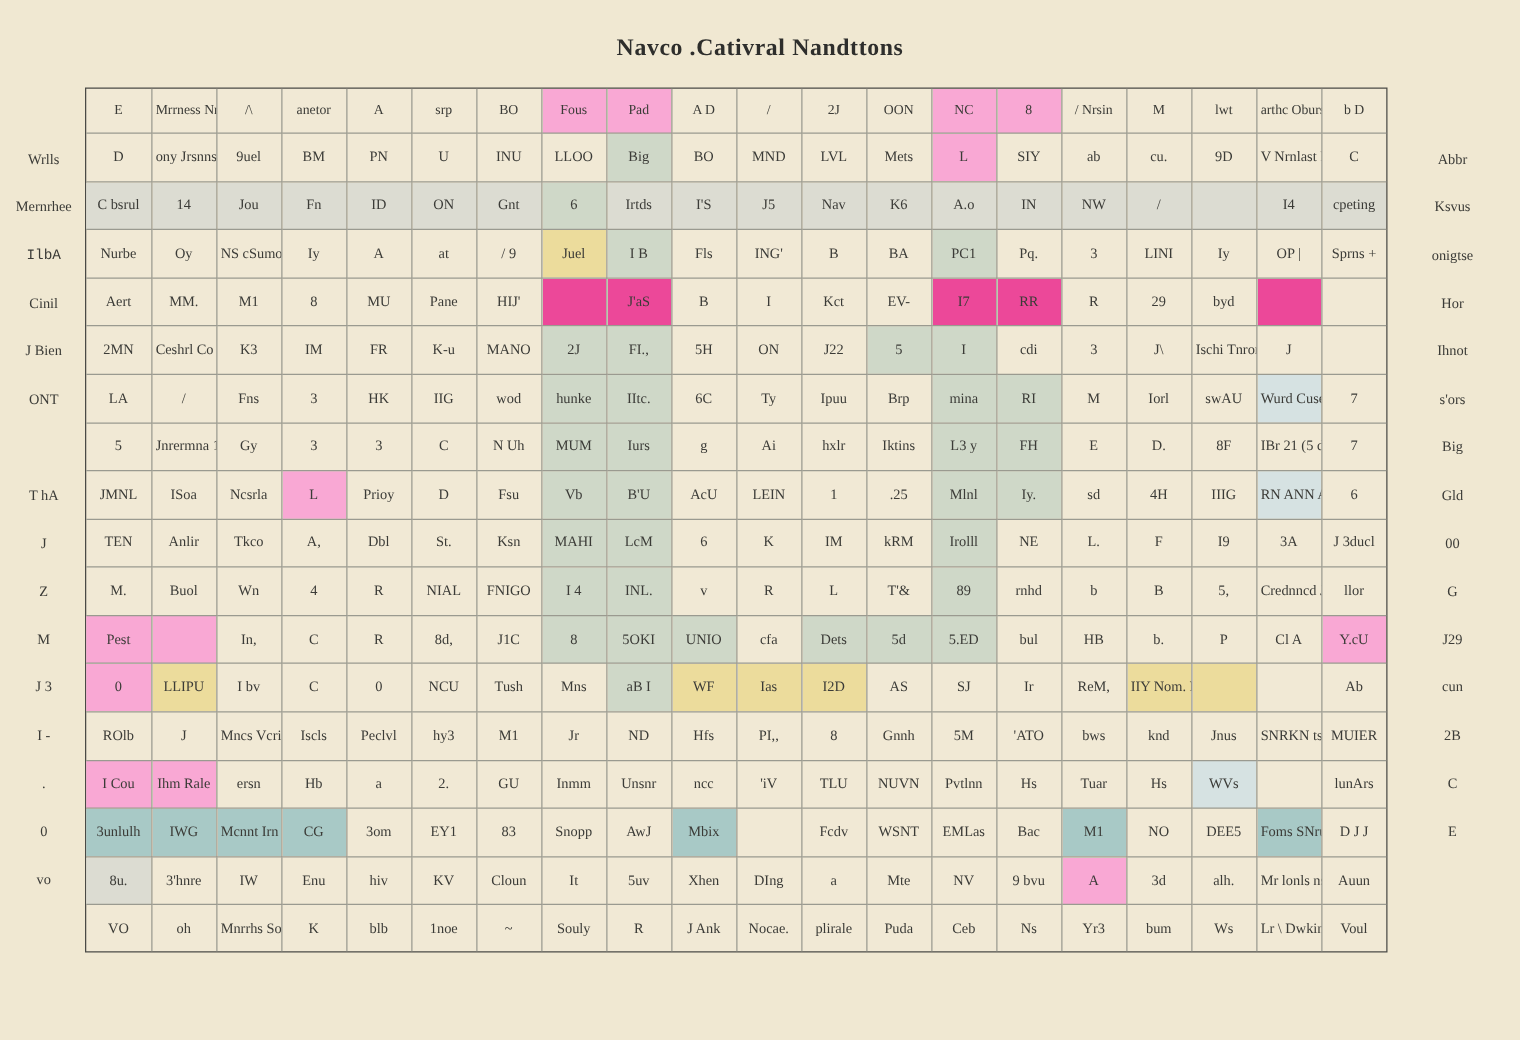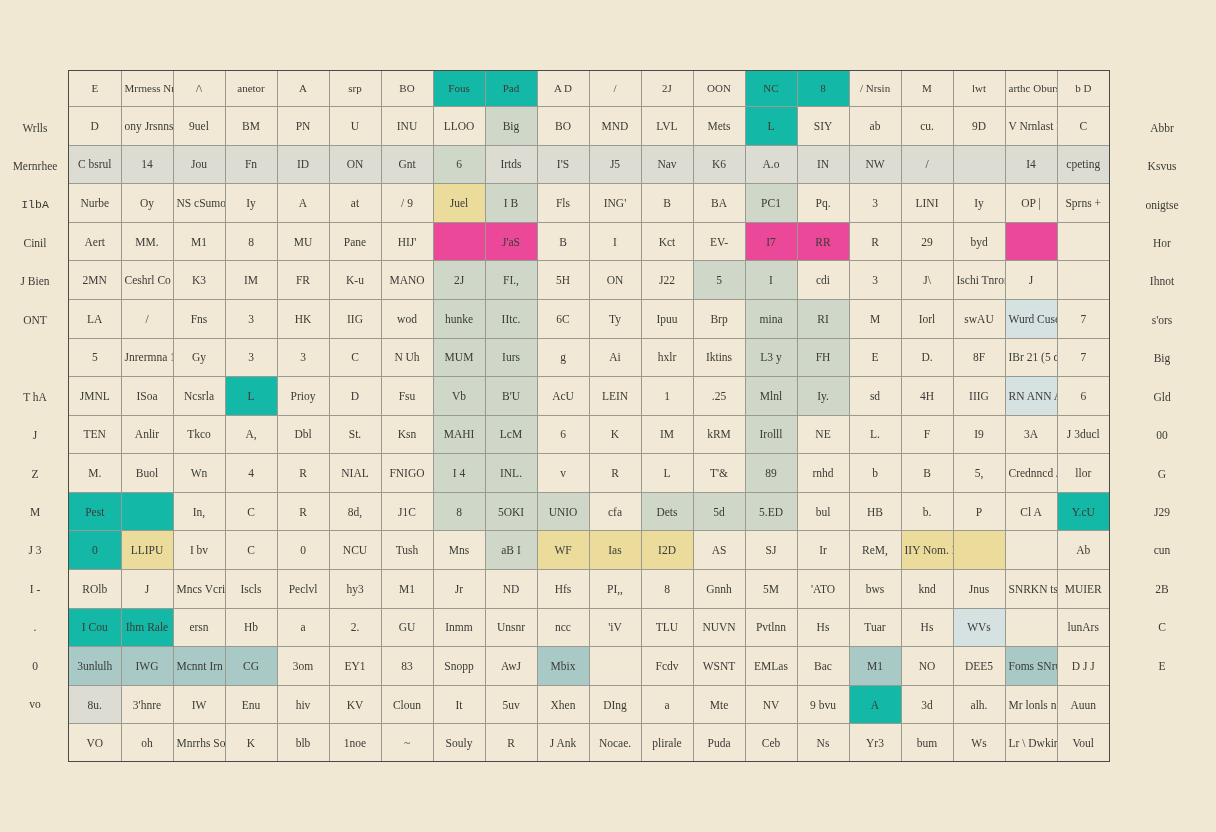--- a/index.html
+++ b/index.html
@@ -71,21 +71,21 @@
   }
   table.grid tr.head td {
     border-top: none;
     font-weight: normal;
     font-size: 11px;
   }
   table.grid tr td:first-child { border-left: none; }
   table.grid tr td:last-child { border-right: none; }
   table.grid tr:last-child td { border-bottom: none; }
 
-  .hl-teal { background: #14b8a6; }
+  .hl-teal { background: #f9a8d4; }
   .hl-teal-d { background: #a8c9c6; }
   .hl-sage { background: #cfd8c8; }
   .hl-sage-l { background: #ec4899; }
   .hl-yellow { background: #ecdc9c; }
   .hl-grey { background: #dcdcd2; }
   .hl-blue-l { background: #d6e2e2; }
 
   .left-gutter, .right-gutter {
     position: absolute;
     top: 70px;
@@ -103,20 +103,21 @@
     text-align: center;
     white-space: nowrap;
     overflow: hidden;
   }
 </style>
 </head>
 <body>
 
 <div class="page">
 
+  <div class="title">Navco .Cativral  Nandttons</div>
 
   <div class="left-gutter">
       <div class="gutter-cell" style="height: 38.4444px;"></div>
       <div class="gutter-cell" style="height: 38.4444px;">Wrlls</div>
       <div class="gutter-cell" style="height: 38.4444px;">Mernrhee</div>
       <div class="gutter-cell" style="height: 38.4444px; font-family: Liberation Mono, monospace;">IlbA</div>
       <div class="gutter-cell" style="height: 38.4444px;">Cinil</div>
       <div class="gutter-cell" style="height: 38.4444px;">J Bien</div>
       <div class="gutter-cell" style="height: 38.4444px;">ONT</div>
       <div class="gutter-cell" style="height: 38.4444px;"></div>

